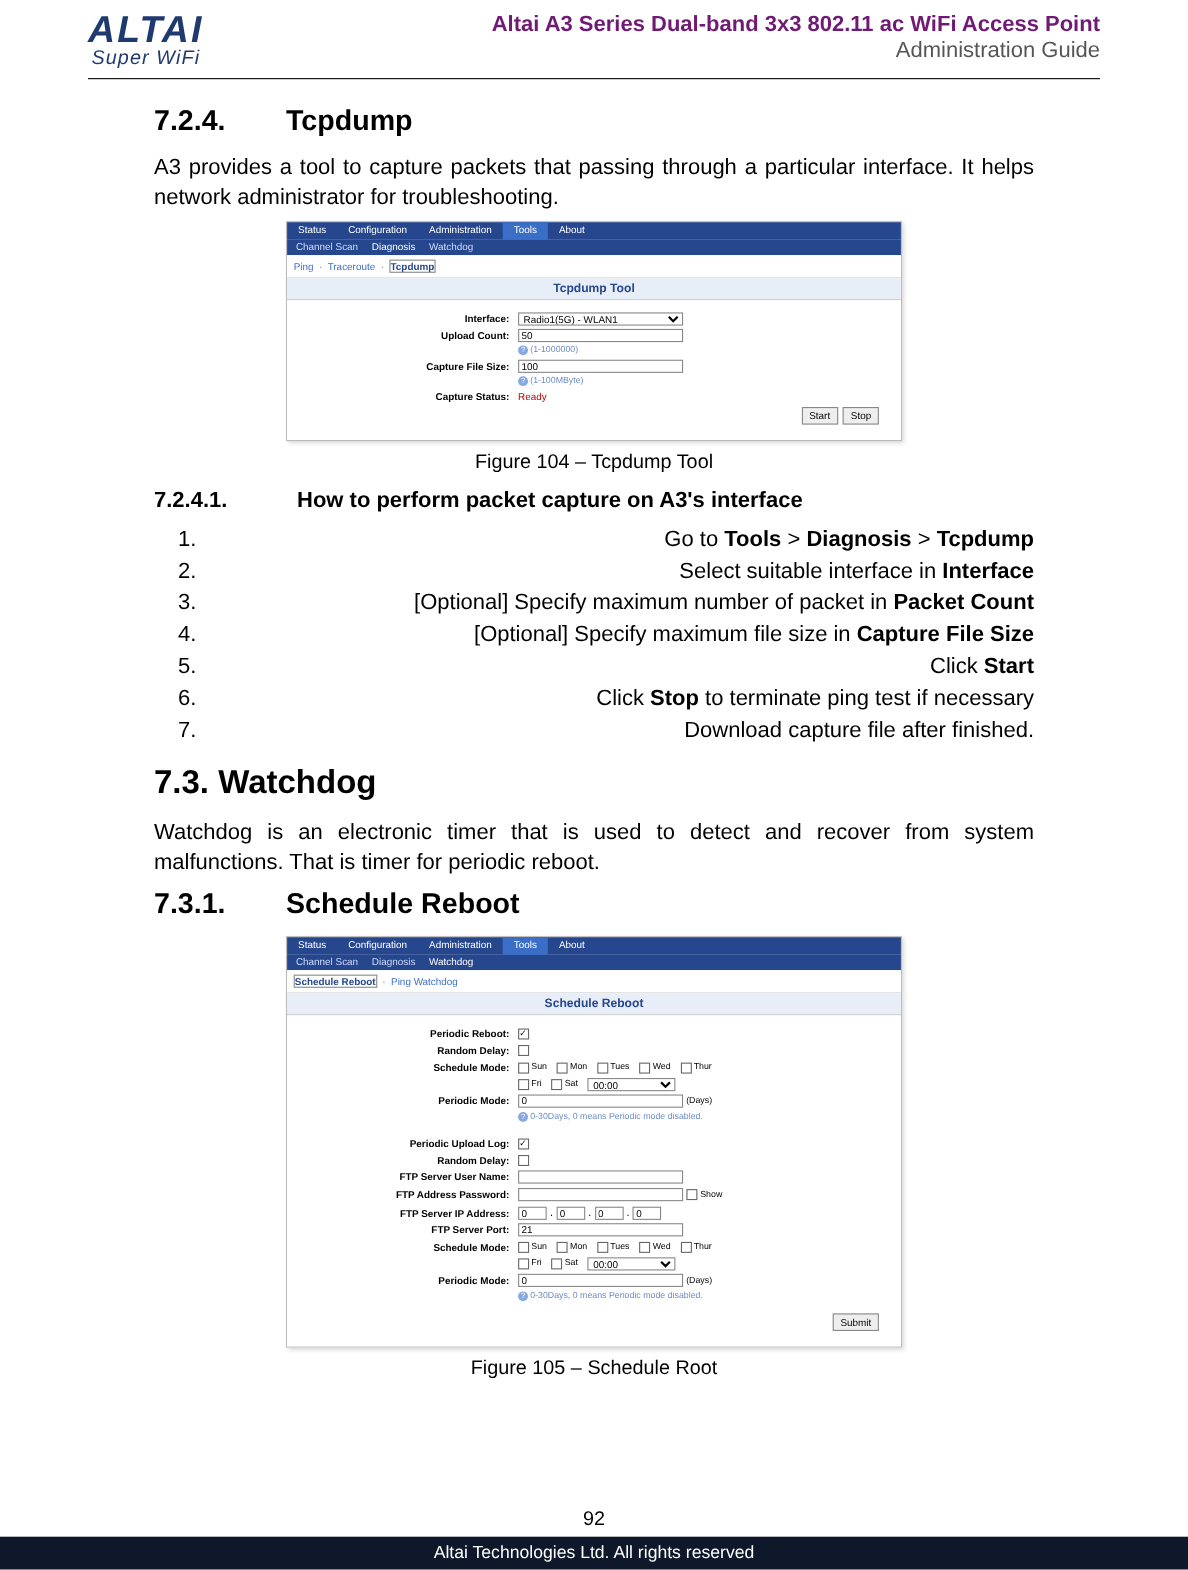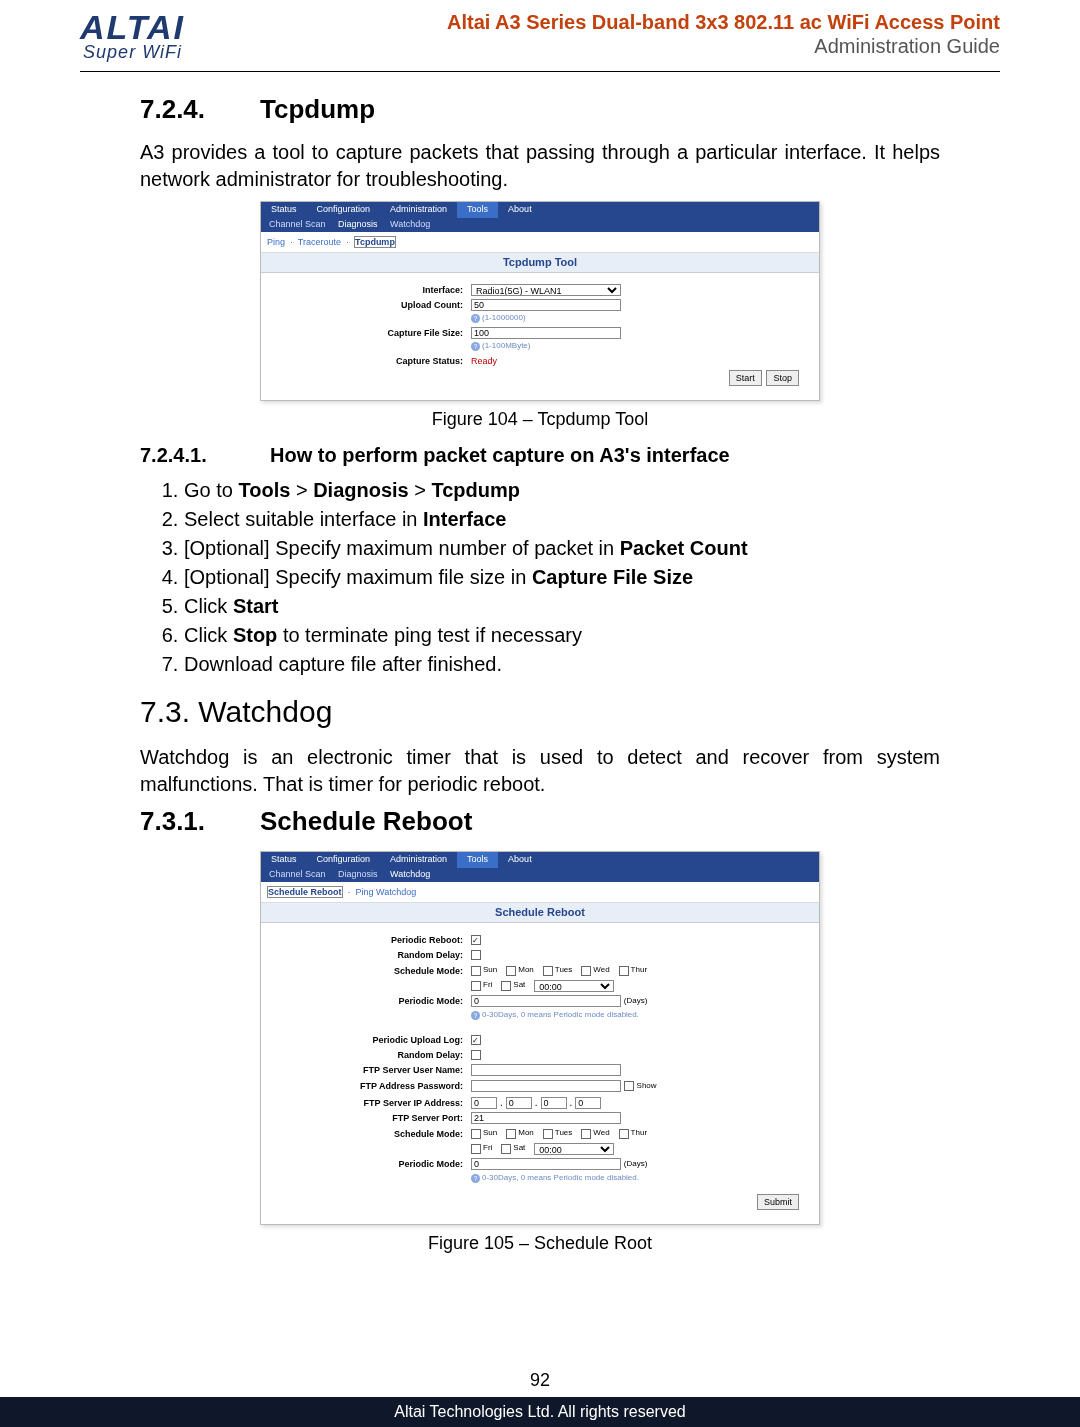--- a/index.html
+++ b/index.html
@@ -41,58 +41,59 @@
     font-style: italic;
     margin-top: -2px;
     letter-spacing: 1px;
   }
   .header-titles {
     text-align: right;
     font-size: 20px;
     line-height: 1.2;
   }
   .header-red {
-    color: #c2410c;
+    color: #701a75;
     font-weight: bold;
   }
   .header-gray {
     color: #555;
   }
   .content {
     padding: 20px 60px 0 60px;
     font-size: 20px;
     line-height: 1.35;
   }
   .h3 {
     font-size: 26px;
     font-weight: bold;
     margin-bottom: 12px;
   }
   .h3 .num { display:inline-block; width: 120px; }
   .h2 {
     font-size: 30px;
-    font-weight: normal;
+    font-weight: bold;
     margin: 14px 0 12px 0;
   }
   .h4 {
     font-size: 20px;
     font-weight: bold;
     margin: 10px 0 8px 0;
   }
   .h4 .num { display:inline-block; width: 130px; }
   .para { margin-bottom: 6px; text-align: justify; }
   .figcap {
     text-align: center;
     font-size: 18px;
     margin: 6px 0 10px 0;
   }
   ol.steps {
     list-style: decimal;
     margin-left: 44px;
     margin-bottom: 10px;
+    text-align: right;
   }
   ol.steps li { margin: 2px 0; }
   .bold { font-weight: bold; }
 
   
   .shot {
     width: 560px;
     margin: 8px auto 4px auto;
     border: 1px solid #bbb;
     background: #f7f7f7;

